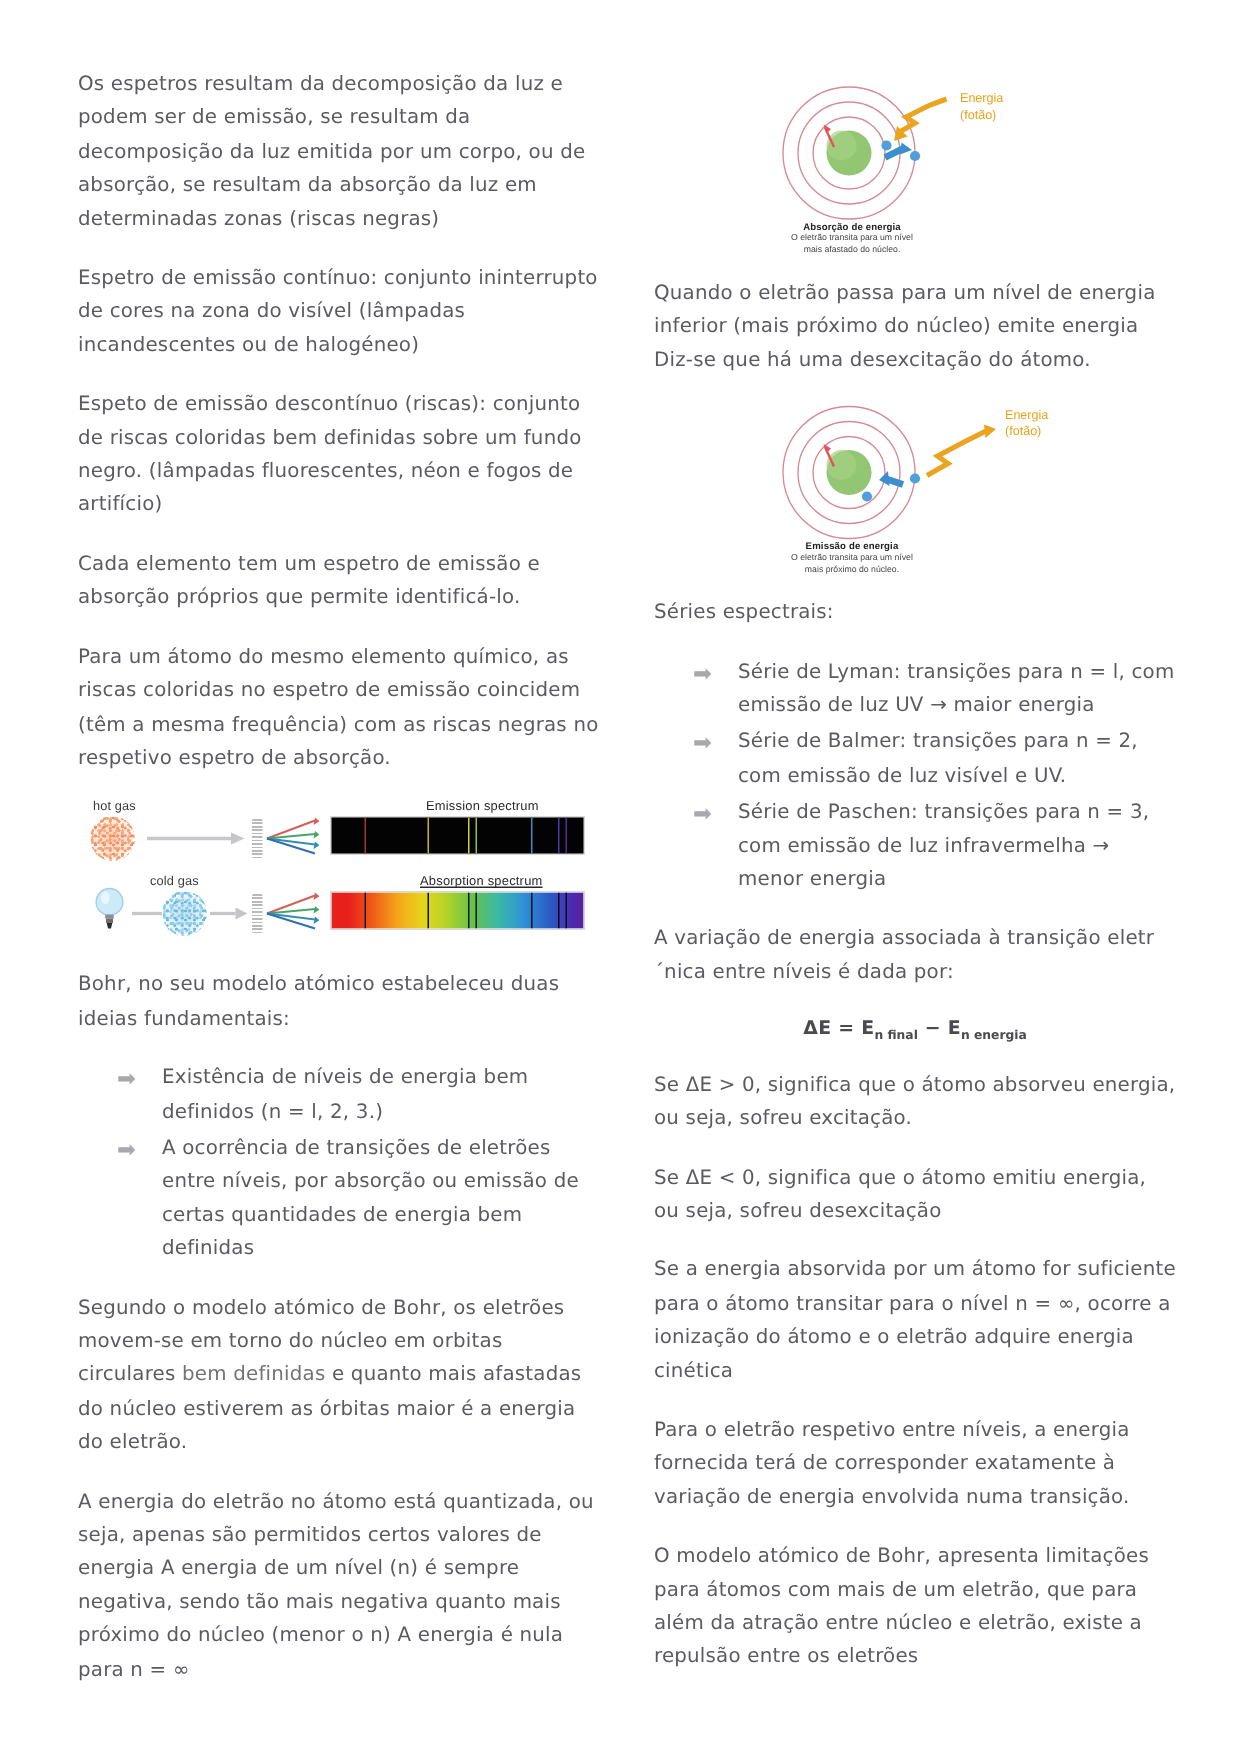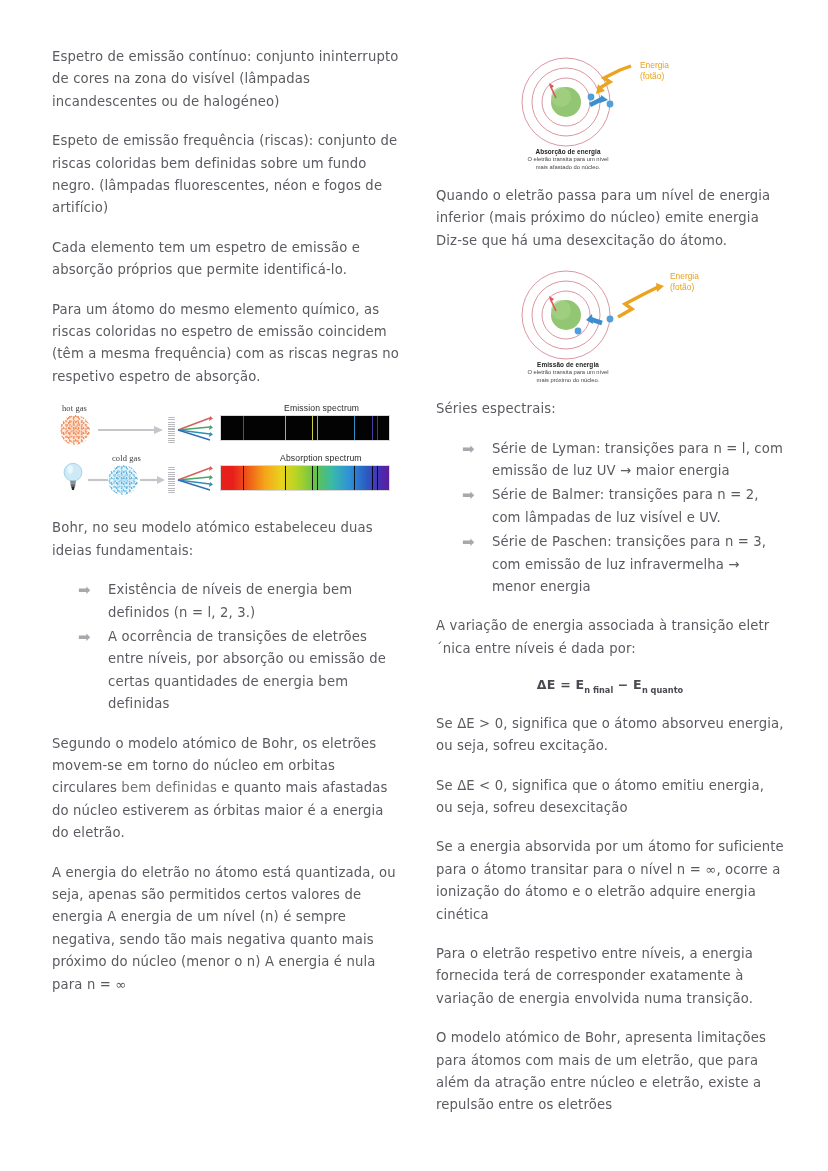--- a/index.html
+++ b/index.html
@@ -91,21 +91,21 @@
   .spec-row {
     position: absolute;
     left: 0;
     width: 340px;
     height: 44px;
   }
   .spec-row.top { top: 0; }
   .spec-row.bot { top: 50px; }
   .lbl-gas {
     position: absolute;
-    font-family: Liberation Serif, serif;
+    font-family: Liberation Sans, sans-serif;
     font-size: 8.5px;
     color: #3a3a3a;
     letter-spacing: .1px;
   }
   .blob {
     position: absolute;
     width: 30px; height: 30px;
     border-radius: 50%;
   }
   .blob.hot {
@@ -209,22 +209,23 @@
   svg { display: block; }
 </style>
 </head>
 <body>
 
 <div class="page">
   <div class="columns">
 
     <div class="col">
 
+      <p class="para">Os espetros resultam da decomposição da luz e podem ser de emissão, se resultam da decomposição da luz emitida por um corpo, ou de absorção, se resultam da absorção da luz em determinadas zonas (riscas negras)</p>
       <p class="para">Espetro de emissão contínuo: conjunto ininterrupto de cores na zona do visível (lâmpadas incandescentes ou de halogéneo)</p>
-      <p class="para">Espeto de emissão frequência (riscas): conjunto de riscas coloridas bem definidas sobre um fundo negro. (lâmpadas fluorescentes, néon e fogos de artifício)</p>
+      <p class="para">Espeto de emissão descontínuo (riscas): conjunto de riscas coloridas bem definidas sobre um fundo negro. (lâmpadas fluorescentes, néon e fogos de artifício)</p>
       <p class="para">Cada elemento tem um espetro de emissão e absorção próprios que permite identificá-lo.</p>
       <p class="para">Para um átomo do mesmo elemento químico, as riscas coloridas no espetro de emissão coincidem (têm a mesma frequência) com as riscas negras no respetivo espetro de absorção.</p>
 
       <div class="fig-spectrum">
 
         <div class="spec-row top">
           <div class="lbl-gas" style="left:10px; top:-2px;">hot gas</div>
           <div class="blob hot" style="left:8px; top:10px;"></div>
           <svg class="arrow-gray" style="left:46px; top:20px;" width="66" height="10" viewBox="0 0 66 10">
             <line x1="0" y1="5" x2="56" y2="5" stroke="#c6c6ca" stroke-width="2.2"></line>
@@ -253,40 +254,40 @@
         </div>
 
         <div class="spec-row bot">
           <svg class="bulb" style="left:10px; top:6px;" width="22" height="32" viewBox="0 0 22 32">
             <circle cx="11" cy="12" r="9.5" fill="#cfeaf7" stroke="#9fd0e8" stroke-width="1"></circle>
             <ellipse cx="8" cy="9" rx="3" ry="4.5" fill="#eaf7fd" opacity="0.9"></ellipse>
             <rect x="8" y="21" width="6" height="3" fill="#8e8e92"></rect>
             <rect x="8.5" y="24" width="5" height="3" fill="#6e6e72"></rect>
             <path d="M9,27 L13,27 L12,31 L10,31 Z" fill="#2a2a2e"></path>
           </svg>
-          <div class="lbl-gas" style="left:60px; top:-2px;">cold gas</div>
+          <div class="lbl-gas" style="left:48px; top:-2px;">cold gas</div>
           <div class="blob cold" style="left:56px; top:10px;"></div>
           <svg class="arrow-gray" style="left:36px; top:20px;" width="20" height="10" viewBox="0 0 20 10">
             <line x1="0" y1="5" x2="20" y2="5" stroke="#c6c6ca" stroke-width="2.2"></line>
           </svg>
           <svg class="arrow-gray" style="left:88px; top:20px;" width="26" height="10" viewBox="0 0 26 10">
             <line x1="0" y1="5" x2="17" y2="5" stroke="#c6c6ca" stroke-width="2.2"></line>
             <polygon points="17,1 25,5 17,9" fill="#c6c6ca"></polygon>
           </svg>
           <div class="prism" style="left:116px; top:12px;"></div>
           <svg class="raybox" style="left:125px; top:10px;" width="36" height="28" viewBox="0 0 36 28">
             <line x1="1" y1="15" x2="33" y2="3" stroke="#d4605a" stroke-width="1.4"></line>
             <line x1="1" y1="15" x2="33" y2="12" stroke="#4aa36a" stroke-width="1.4"></line>
             <line x1="1" y1="15" x2="33" y2="19" stroke="#2f8fb5" stroke-width="1.4"></line>
             <line x1="1" y1="15" x2="33" y2="25" stroke="#2f6fb5" stroke-width="1.4"></line>
             <polygon points="33,1 36,3.5 32,6" fill="#d4605a"></polygon>
             <polygon points="33,10 36,12.5 32,15" fill="#4aa36a"></polygon>
             <polygon points="33,17 36,19.5 32,22" fill="#2f8fb5"></polygon>
           </svg>
-          <div class="spec-title" style="left:228px; top:-2px;">Absorption spectrum</div>
+          <div class="spec-title" style="left:228px; top:-2px;text-decoration:underline;">Absorption spectrum</div>
           <div class="spec-band absorp" style="left:168px; top:10px;">
             <span class="line" style="left:13%; background:#140d08;"></span>
             <span class="line" style="left:38%; background:#140d08;"></span>
             <span class="line" style="left:54%; background:#0d1408;"></span>
             <span class="line" style="left:57%; background:#0d1408;"></span>
             <span class="line" style="left:79%; background:#06101c;"></span>
             <span class="line" style="left:90%; background:#0a0620;"></span>
             <span class="line" style="left:93%; background:#0a0620;"></span>
           </div>
         </div>
@@ -372,31 +373,31 @@
 
       <p class="para">Séries espectrais:</p>
 
       <ul class="bullets">
         <li>
           <span class="bullet-arrow">➡</span>
           <span>Série de Lyman: transições para n = l, com emissão de luz UV → maior energia</span>
         </li>
         <li>
           <span class="bullet-arrow">➡</span>
-          <span>Série de Balmer: transições para n = 2, com lâmpadas de luz visível e UV.</span>
+          <span>Série de Balmer: transições para n = 2, com emissão de luz visível e UV.</span>
         </li>
         <li>
           <span class="bullet-arrow">➡</span>
           <span>Série de Paschen: transições para n = 3, com emissão de luz infravermelha → menor energia</span>
         </li>
       </ul>
 
       <p class="para">A variação de energia associada à transição eletr´nica entre níveis é dada por:</p>
 
-      <div class="formula"><span>ΔE = E</span><sub>n final</sub><span> − E</span><sub>n quanto</sub></div>
+      <div class="formula"><span>ΔE = E</span><sub>n final</sub><span> − E</span><sub>n energia</sub></div>
 
       <p class="para">Se ΔE &gt; 0, significa que o átomo absorveu energia, ou seja, sofreu excitação.</p>
       <p class="para">Se ΔE &lt; 0, significa que o átomo emitiu energia, ou seja, sofreu desexcitação</p>
       <p class="para">Se a energia absorvida por um átomo for suficiente para o átomo transitar para o nível n = ∞, ocorre a ionização do átomo e o eletrão adquire energia cinética</p>
       <p class="para">Para o eletrão respetivo entre níveis, a energia fornecida terá de corresponder exatamente à variação de energia envolvida numa transição.</p>
       <p class="para">O modelo atómico de Bohr, apresenta limitações para átomos com mais de um eletrão, que para além da atração entre núcleo e eletrão, existe a repulsão entre os eletrões</p>
 
     </div>
 
   </div>

